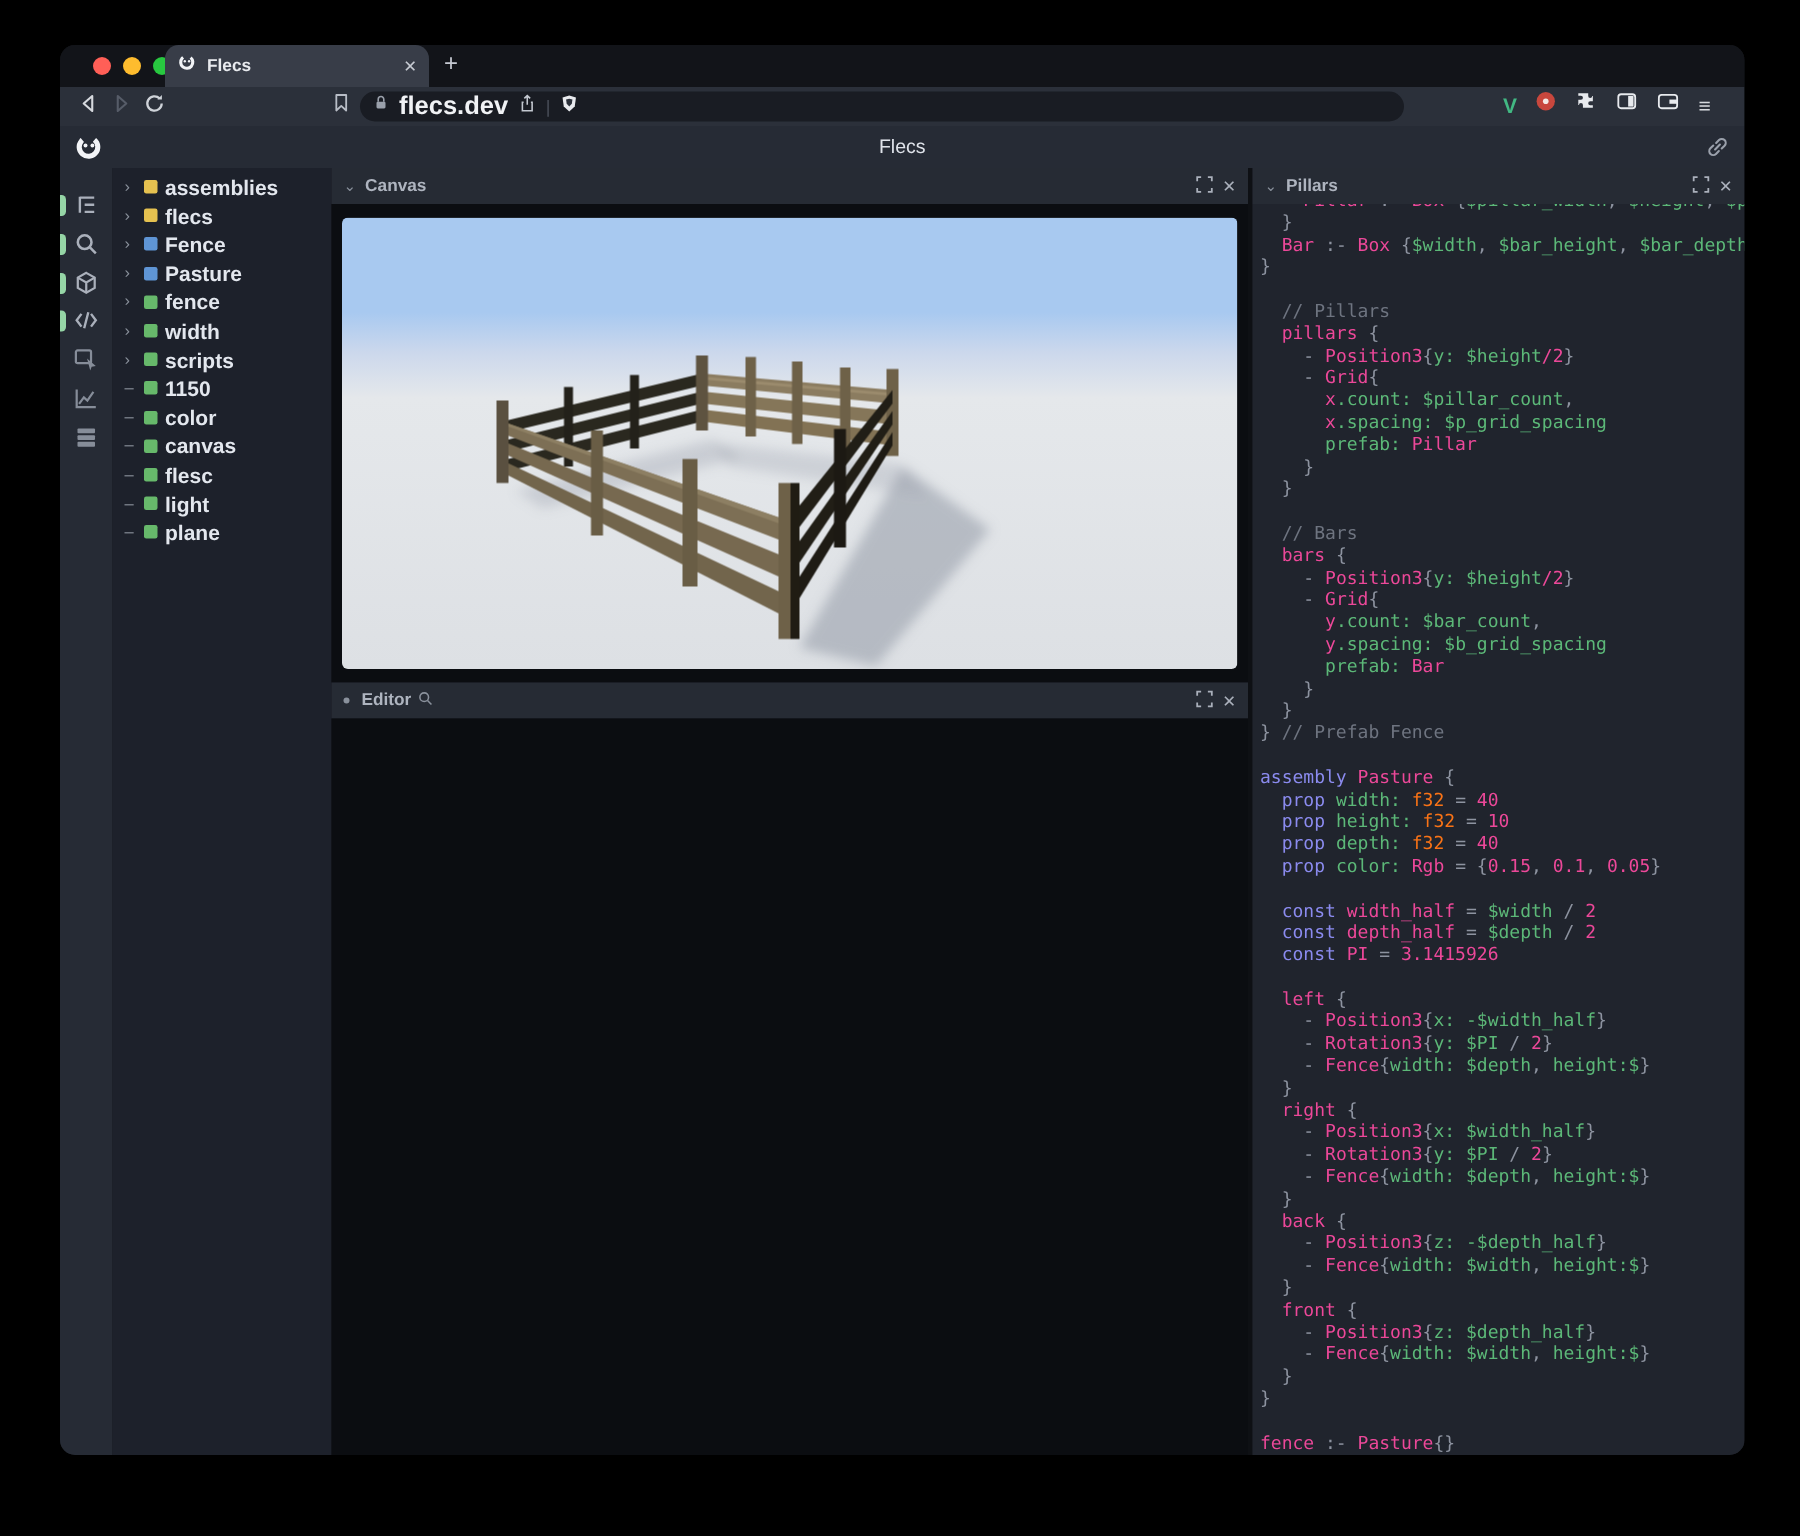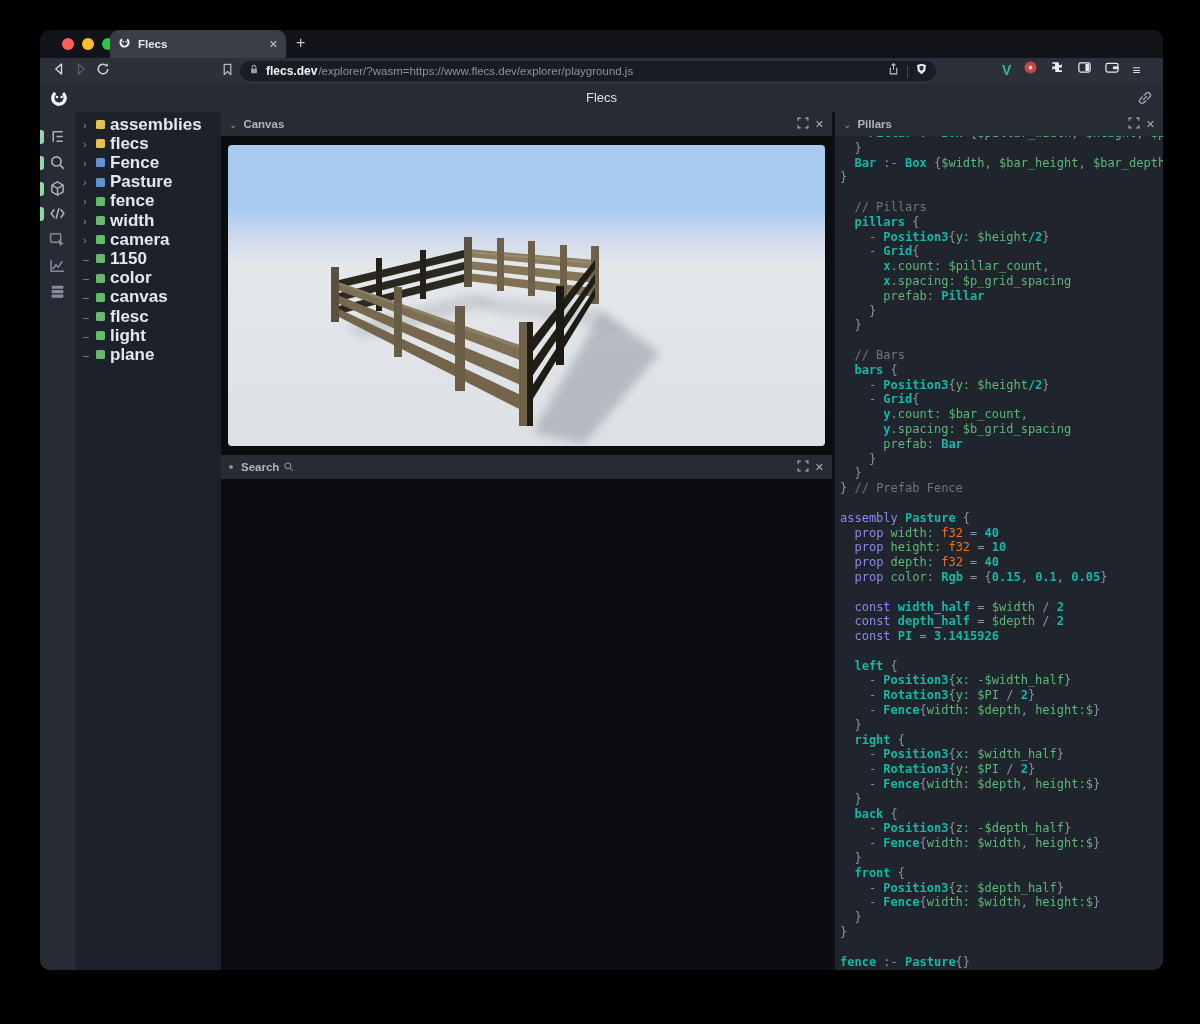--- a/index.html
+++ b/index.html
@@ -22,21 +22,21 @@
   #tab .close { color:#c6cad2; font-size:11px; cursor:default; }
   #newtab { left:256px; top:4px; color:#c6cad2; font-size:16px; }
 
   
   #toolbar { left:0; top:28px; width:100%; height:26px; background:#2b303a;
              display:flex; align-items:center; }
   .navicon { width:22px; text-align:center; }
   #urlbar { position:absolute; left:200px; top:3px; width:696px; height:20px;
             background:#191c23; border-radius:10px; display:flex; align-items:center;
             padding:0 8px; gap:6px; }
-  #urlbar .host { color:#f0f2f5; font-size:12px; font-weight:bold; }
+  #urlbar .host { color:#f0f2f5; font-size:17px; font-weight:bold; }
   #urlbar .path { color:#8d939e; font-size:11.5px; white-space:nowrap; overflow:hidden; flex:1; }
   #urlbar .divider { color:#4a4f5a; font-size:12px; }
   .extrow { position:absolute; top:2px; display:flex; align-items:center; gap:10px; }
   .vue-v { color:#42b883; font-weight:bold; font-size:14px; font-family:"Liberation Sans",sans-serif; }
 
   
   #appheader { left:0; top:54px; width:100%; height:28px; background:#262b35; }
   #apptitle { left:0; right:0; top:6px; text-align:center; color:#dfe3ea; font-size:13px; }
 
   
@@ -46,21 +46,21 @@
   .sb-item svg { position:absolute; left:9px; top:4px; }
   .sb-pill { position:absolute; left:0; top:6px; width:4px; height:14px;
              border-radius:0 3px 3px 0; background:#95d5a6; }
 
   #tree { left:35px; top:0; width:146px; height:858px; background:#1d212b; }
   .trow { position:absolute; left:0; width:146px; height:19px; display:flex;
           align-items:center; gap:5px; padding-left:8px; }
   .trow .arrow { color:#8a919c; font-size:11px; width:8px; }
   .trow .sq { width:9px; height:9px; border-radius:1.5px; }
   .sq.yellow{ background:#e5c150; } .sq.blue{ background:#5f95d5; } .sq.green{ background:#67b96b; }
-  .trow .lbl { color:#e3e7ee; font-size:17px; font-weight:bold; }
+  .trow .lbl { color:#e3e7ee; font-size:14px; font-weight:bold; }
 
   
   .phead { position:absolute; height:24px; background:#262b34; display:flex;
            align-items:center; padding:0 8px; gap:6px; }
   .phead .ptitle { color:#aeb4bf; font-size:11.5px; font-weight:bold; flex:0 0 auto; }
   .phead .sp { flex:1; }
   .phead .chev { color:#8a919c; font-size:10px; }
   .phead .dot { width:4px; height:4px; border-radius:50%; background:#8a919c; margin-right:2px; }
   .phead .hicon { color:#aab0bb; font-size:11px; }
 
@@ -70,21 +70,21 @@
   #search-head { left:181px; top:343px; width:611px; }
   #search-body { left:181px; top:367px; width:611px; height:491px; background:#0b0d11; }
 
   #editor-col { left:792px; top:0; width:331px; height:858px; border-left:3px solid #0e1014; }
   #editor-head { left:0; top:0; width:328px; }
   #editor-body { left:0; top:24px; width:328px; height:834px; background:#20242d; overflow:hidden; }
   #code { position:absolute; left:5px; top:0; font-family:"DejaVu Sans Mono", monospace;
           font-size:12px; line-height:14.8px; white-space:pre; }
   #code .cl { min-height:14.8px; }
   #code .cl:first-child { margin-top:-10px; }
-  .p { color:#8d93a0; } .e { color:#14b8a6; font-weight:bold;text-align:right; }
+  .p { color:#8d93a0; } .e { color:#ec4899; font-weight:normal;text-align:right; }
   .g { color:#5cb878; } .k { color:#8b8bef; } .t { color:#f97316; } .c { color:#6e7480; }
 </style>
 </head>
 <body>
 
 <div id="window" class="abs">
 
   <div id="tabstrip" class="abs">
     <div id="tl-close" class="tl abs"></div>
     <div id="tl-min" class="tl abs"></div>
@@ -122,21 +122,20 @@
           <path d="M4.5 2.5h7v11L8 10.2l-3.5 3.3z" fill="none" stroke="#b8bdc6" stroke-width="1.3" stroke-linejoin="round"></path>
         </svg></span>
 
     <div id="urlbar">
       <span>
         <svg width="12" height="13" viewBox="0 0 16 16">
             <rect x="4" y="7" width="8" height="6" rx="1.2" fill="#9aa0ab"></rect>
             <path d="M5.5 7V5a2.5 2.5 0 015 0v2" fill="none" stroke="#9aa0ab" stroke-width="1.4"></path>
           </svg></span>
       <span class="host">flecs.dev</span>
-      <span class="path" style="margin-left:-5px">/explorer/?wasm=https://www.flecs.dev/explorer/playground.js</span>
       <span>
         <svg width="13" height="14" viewBox="0 0 16 16">
             <path d="M5 7H4v7h8V7h-1" fill="none" stroke="#c3c8d0" stroke-width="1.3"></path>
             <path d="M8 1.5V9M5.6 3.8L8 1.5l2.4 2.3" fill="none" stroke="#c3c8d0" stroke-width="1.3"></path>
           </svg></span>
       <span class="divider">|</span>
       <span>
         <svg width="13" height="14" viewBox="0 0 16 16">
             <path d="M8 1.5l5.5 1.6-1 7.4L8 14.5l-4.5-4-1-7.4z" fill="#e8eaee"></path>
             <path d="M8 4l2.6.8-.5 3.5L8 10.5 5.9 8.3l-.5-3.5z" fill="#2b303a"></path>
@@ -261,21 +260,21 @@
           <span class="lbl">fence</span>
         </div>
         <div class="trow" style="top: 99px;">
           <span class="arrow">›</span>
           <span class="sq green"></span>
           <span class="lbl">width</span>
         </div>
         <div class="trow" style="top: 118.2px;">
           <span class="arrow">›</span>
           <span class="sq green"></span>
-          <span class="lbl">camera</span>
+          <span class="lbl">scripts</span>
         </div>
         <div class="trow" style="top: 137.4px;">
           <span class="arrow">–</span>
           <span class="sq green"></span>
           <span class="lbl">1150</span>
         </div>
         <div class="trow" style="top: 156.6px;">
           <span class="arrow">–</span>
           <span class="sq green"></span>
           <span class="lbl">color</span>
@@ -372,21 +371,21 @@
             <rect x="328" y="141" width="8" height="79" fill="#1c1913"></rect>
             <rect x="291" y="177" width="8" height="104" fill="#6e6148"></rect>
             <rect x="299" y="177" width="6" height="104" fill="#201c13"></rect>
           </g>
         </svg>
       </div>
     </div>
 
     <div id="search-head" class="phead abs">
       <span class="dot"></span>
-      <span class="ptitle">Search</span>
+      <span class="ptitle">Editor</span>
       <span style="margin-left:-2px">
         <svg width="11" height="11" viewBox="0 0 16 16">
             <circle cx="7" cy="7" r="4.2" fill="none" stroke="#8a919c" stroke-width="1.5"></circle>
             <path d="M10.2 10.2L14 14" stroke="#8a919c" stroke-width="1.5"></path>
           </svg></span>
       <span class="sp"></span>
       <span class="hicon">
         <svg width="12" height="12" viewBox="0 0 16 16">
             <path d="M1.5 5V1.5H5M11 1.5h3.5V5M14.5 11v3.5H11M5 14.5H1.5V11" fill="none" stroke="#aab0bb" stroke-width="1.6"></path>
           </svg></span>

